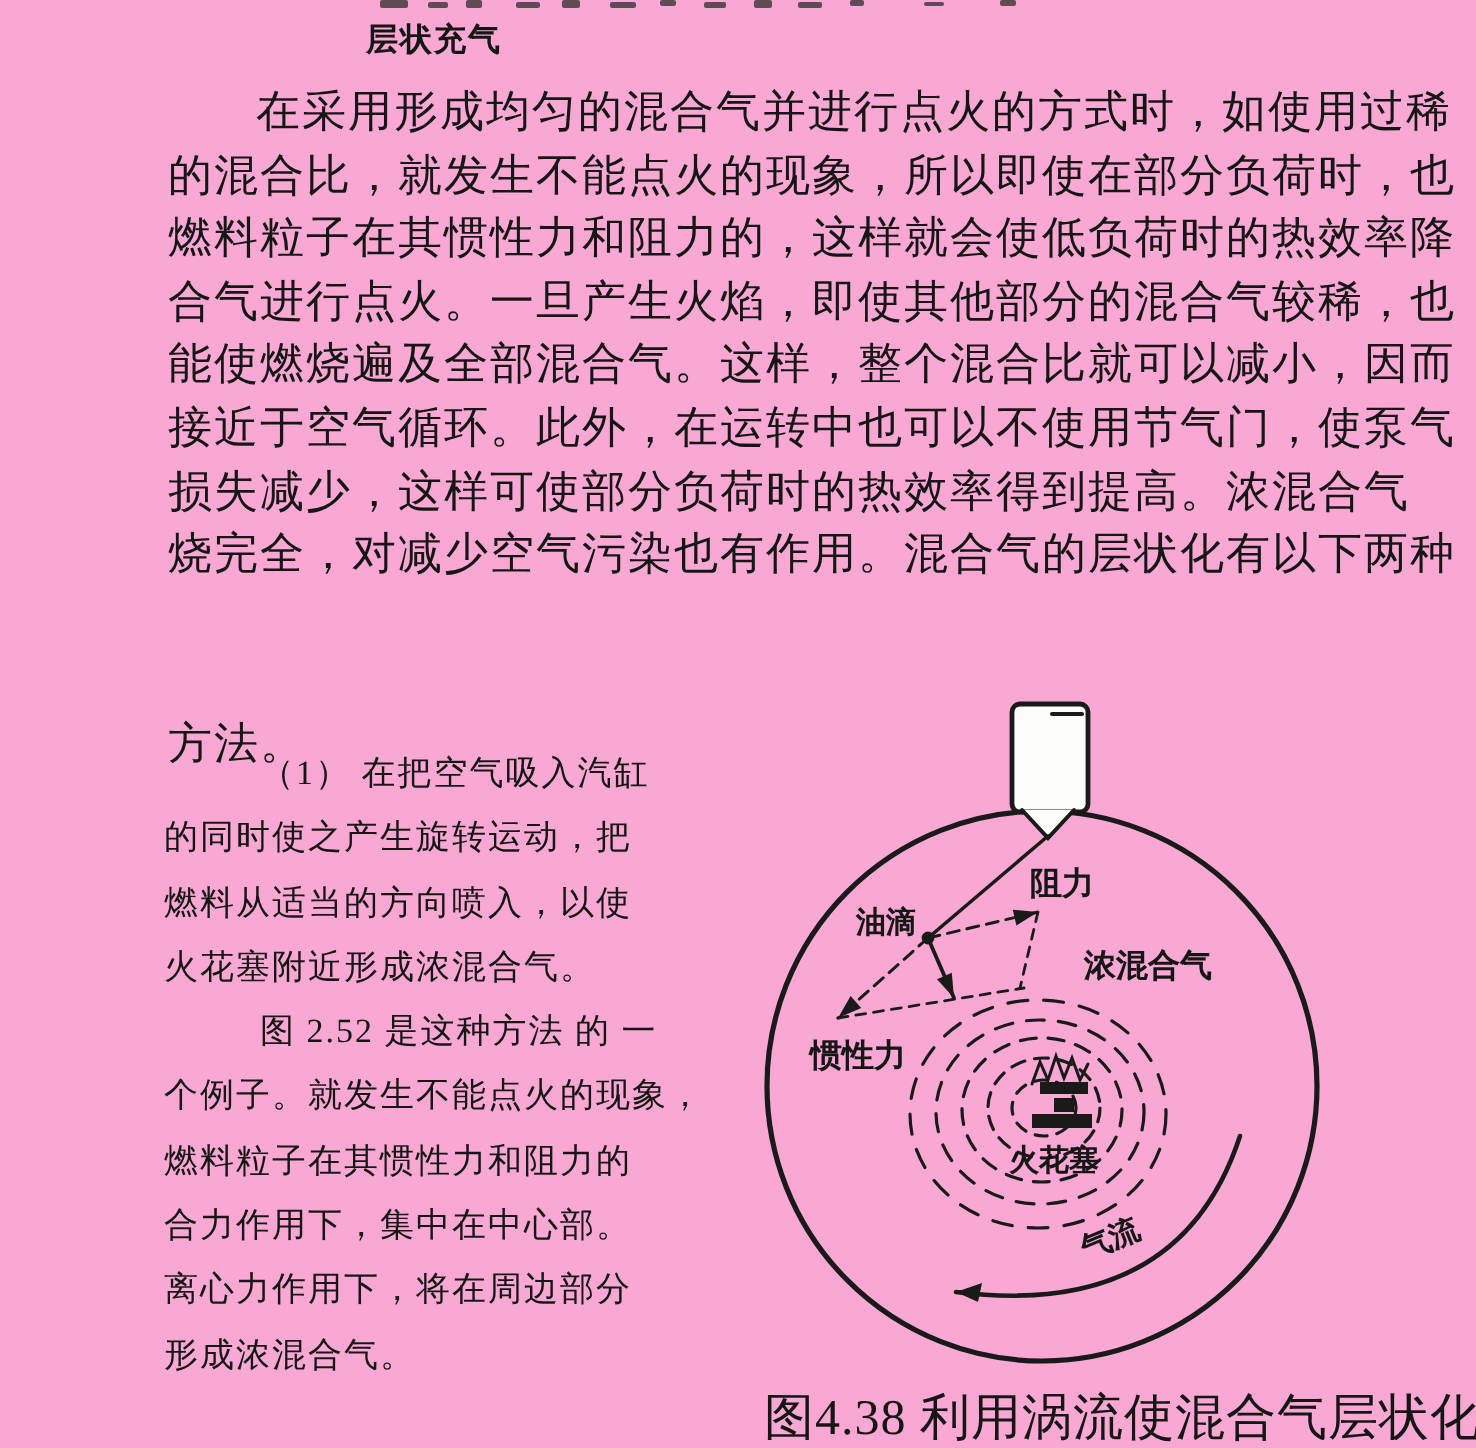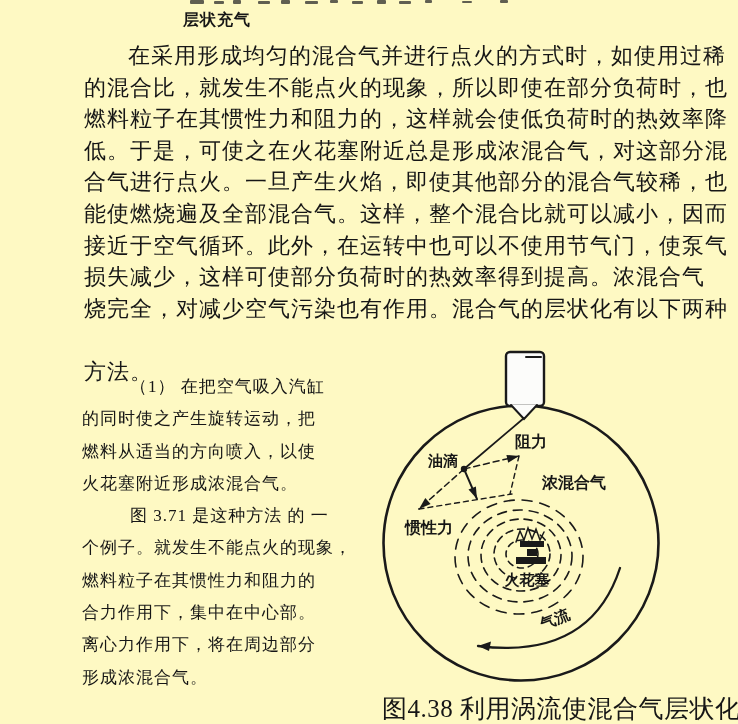--- a/index.html
+++ b/index.html
@@ -1,18 +1,18 @@
 <!DOCTYPE html>
 <html><head>
 <meta charset="utf-8">
 <style>
   html,body{margin:0;padding:0;background:#e8e8e8;}
   .page{
     position:relative; width:738px; height:724px;
-    background:#fef9c3; color:#161616; overflow:hidden;
+    background:#f9a8d4; color:#161616; overflow:hidden;
     font-family:"Liberation Serif","DejaVu Serif",serif;
   }
   .artifact{position:absolute; background:#2b2b2b; opacity:.75; border-radius:1px;}
   .title{
     position:absolute; left:183px; top:10px;
     font-size:16px; font-weight:bold; letter-spacing:1px; white-space:nowrap;
   }
   .main{position:absolute; left:84px; top:40px; width:652px;}
   .main .line{
     height:31.6px; line-height:31.6px; font-size:22px;
@@ -59,36 +59,35 @@
     <i class="artifact" style="left:462px;top:1px;width:10px;height:2px"></i>
     <i class="artifact" style="left:500px;top:0;width:8px;height:3px"></i>
   </div>
 
   <div class="title">层状充气</div>
 
   <div class="main">
     <div class="line indent2">在采用形成均匀的混合气并进行点火的方式时，如使用过稀</div>
     <div class="line">的混合比，就发生不能点火的现象，所以即使在部分负荷时，也</div>
     <div class="line">燃料粒子在其惯性力和阻力的，这样就会使低负荷时的热效率降</div>
-    <div class="line">低。于是，可使之在火花塞附近总是形成浓混合气，对这部分混</div>
     <div class="line">合气进行点火。一旦产生火焰，即使其他部分的混合气较稀，也</div>
     <div class="line">能使燃烧遍及全部混合气。这样，整个混合比就可以减小，因而</div>
     <div class="line">接近于空气循环。此外，在运转中也可以不使用节气门，使泵气</div>
     <div class="line">损失减少，这样可使部分负荷时的热效率得到提高。浓混合气</div>
     <div class="line">烧完全，对减少空气污染也有作用。混合气的层状化有以下两种</div>
   </div>
 
   <div class="lastline">方法。</div>
 
   <div class="col">
     <div class="line indent">（1） 在把空气吸入汽缸</div>
     <div class="line">的同时使之产生旋转运动，把</div>
     <div class="line">燃料从适当的方向喷入，以使</div>
     <div class="line">火花塞附近形成浓混合气。</div>
-    <div class="line indent">图 3.71 是这种方法 的 一</div>
+    <div class="line indent">图 2.52 是这种方法 的 一</div>
     <div class="line">个例子。就发生不能点火的现象，</div>
     <div class="line">燃料粒子在其惯性力和阻力的</div>
     <div class="line">合力作用下，集中在中心部。</div>
     <div class="line">离心力作用下，将在周边部分</div>
     <div class="line">形成浓混合气。</div>
   </div>
 
   <svg class="figure" width="358" height="379" viewBox="0 0 358 379">
     <g stroke="#1a1a1a" fill="none" stroke-linecap="round">
 

